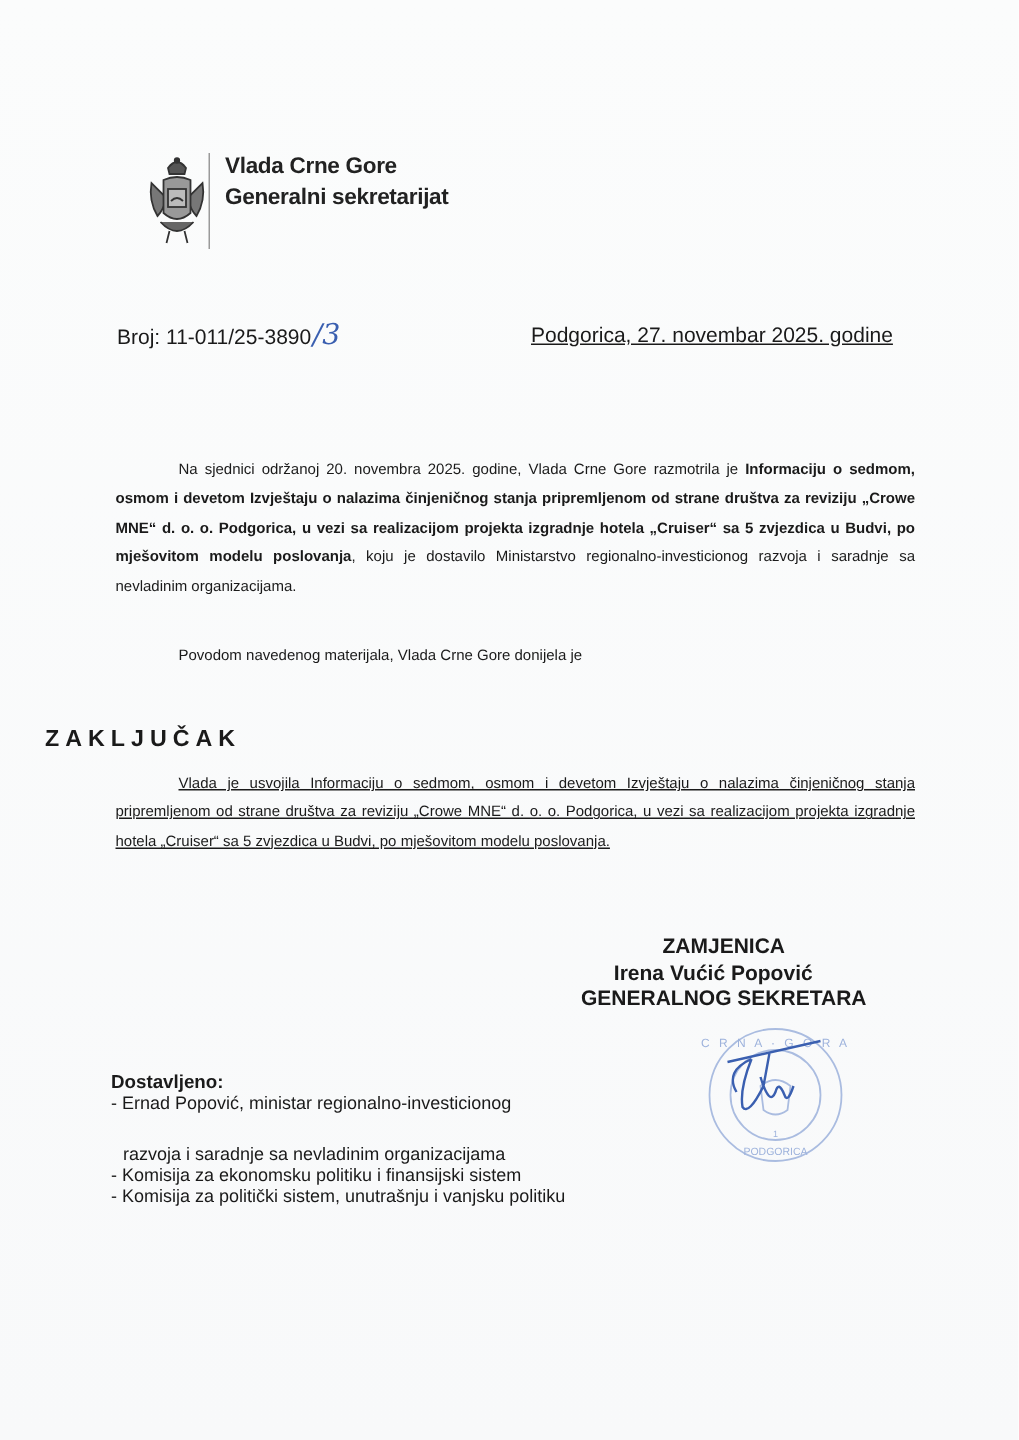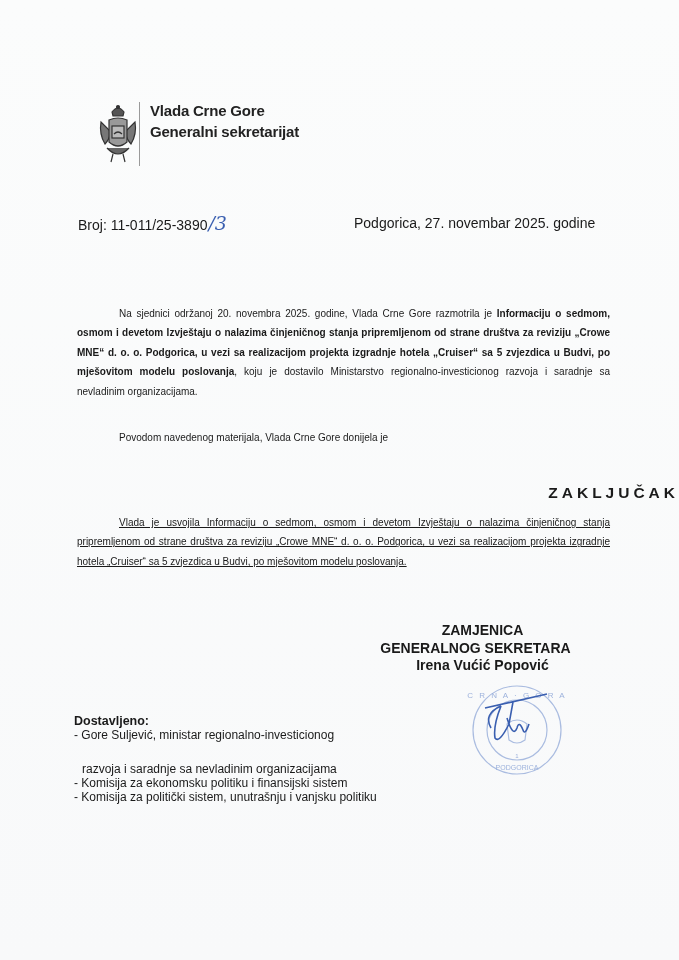--- a/index.html
+++ b/index.html
@@ -8,27 +8,27 @@
     font-family: "Liberation Sans", sans-serif; color: #1a1a1a;
   }
   .page { position: absolute; inset: 0; background: linear-gradient(180deg,#fbfcfc,#f8f9fa); }
   .header { position: absolute; left: 97px; top: 100px; height: 70px; display: flex; }
   .crest { width: 42px; height: 62px; margin-top: 4px; }
   .vline { width: 1px; height: 64px; background: #9a9a9a; margin-left: 0px; margin-right: 10px; margin-top: 2px; }
   .hdr-text { font-size: 15px; font-weight: bold; line-height: 21px; color: #222; }
   .hdr-text div { letter-spacing: -0.2px; }
   .ref { position: absolute; left: 78px; top: 212px; font-size: 14px; }
   .ref .hand { font-family: "DejaVu Serif", serif; font-style: italic; color: #3a5fb0; font-size: 19px; margin-left: 1px; }
-  .date { position: absolute; left: 354px; top: 215px; font-size: 14px; }
+  .date { position: absolute; left: 354px; top: 215px; font-size: 14px; text-decoration: underline; }
   .para { position: absolute; left: 77px; width: 533px; font-size: 10px; line-height: 19.4px; text-align: justify; }
   .p1 { top: 304px; }
   .p2 { top: 428px; }
   .indent { text-indent: 42px; }
   b { font-weight: bold; }
-  .title { position: absolute; left: 0; width: 679px; top: 484px; text-align: right; font-size: 15.5px; font-weight: bold; letter-spacing: 4px; padding-left: 30px; box-sizing: border-box; }
+  .title { position: absolute; left: 0; width: 679px; top: 484px; text-align: left; font-size: 15.5px; font-weight: bold; letter-spacing: 4px; padding-left: 30px; box-sizing: border-box; }
   .p3 { top: 513px; text-decoration: underline; }
   .sign { position: absolute; left: 360px; width: 245px; top: 622px; font-size: 14px; font-weight: bold; line-height: 17.5px; text-align: center; }
   .sign div:nth-child(2) { margin-left: -14px; }
   .stamp { position: absolute; left: 455px; top: 678px; width: 120px; height: 100px; }
   .dist { position: absolute; left: 74px; top: 714px; font-size: 12px; line-height: 14px; }
   .dist .h { font-weight: bold; font-size: 12.5px; }
   .dist .cont { padding-left: 8px; margin-top: 20px; }
 </style>
 </head>
 <body>
@@ -65,39 +65,39 @@
   <div class="para p1 indent"><span>Na sjednici održanoj 20. novembra 2025. godine, Vlada Crne Gore razmotrila je </span><b>Informaciju o sedmom, osmom i devetom Izvještaju o nalazima činjeničnog stanja pripremljenom od strane društva za reviziju „Crowe MNE“ d. o. o. Podgorica, u vezi sa realizacijom projekta izgradnje hotela „Cruiser“ sa 5 zvjezdica u Budvi, po mješovitom modelu poslovanja</b><span>, koju je dostavilo Ministarstvo regionalno-investicionog razvoja i saradnje sa nevladinim organizacijama.</span></div>
 
   <div class="para p2 indent">Povodom navedenog materijala, Vlada Crne Gore donijela je</div>
 
   <div class="title">ZAKLJUČAK</div>
 
   <div class="para p3 indent">Vlada je usvojila Informaciju o sedmom, osmom i devetom Izvještaju o nalazima činjeničnog stanja pripremljenom od strane društva za reviziju „Crowe MNE“ d. o. o. Podgorica, u vezi sa realizacijom projekta izgradnje hotela „Cruiser“ sa 5 zvjezdica u Budvi, po mješovitom modelu poslovanja.</div>
 
   <div class="sign">
     <div>ZAMJENICA</div>
+    <div>Irena Vućić Popović</div>
     <div>GENERALNOG SEKRETARA</div>
-    <div>Irena Vućić Popović</div>
   </div>
 
   <svg class="stamp" viewBox="0 0 120 100">
     <g fill="none" stroke="#9db2dc" stroke-width="1.2" opacity="0.85">
       <circle cx="62" cy="52" r="44"></circle>
       <circle cx="62" cy="52" r="30"></circle>
       <path d="M52 46 Q62 38 72 46 L70 62 Q62 68 54 62 Z"></path>
     </g>
     <text x="62" y="20" font-size="8" fill="#9db2dc" text-anchor="middle" font-family="Liberation Sans, sans-serif" letter-spacing="2">C R N A · G O R A</text>
     <text x="62" y="80" font-size="6" fill="#9db2dc" text-anchor="middle" font-family="Liberation Sans, sans-serif">1</text>
     <text x="62" y="92" font-size="7" fill="#9db2dc" text-anchor="middle" font-family="Liberation Sans, sans-serif">PODGORICA</text>
     <g fill="none" stroke="#3a5fb0" stroke-width="1.6">
       <path d="M36 50 Q28 36 46 28 M46 28 Q38 48 40 60 Q44 66 54 46 L58 24 M52 40 Q58 60 62 50 Q64 42 68 52 Q70 58 74 46 M30 30 L92 16"></path>
     </g>
   </svg>
 
   <div class="dist">
     <div class="h">Dostavljeno:</div>
-    <div>- Gore Suljević, ministar regionalno-investicionog</div>
+    <div>- Ernad Popović, ministar regionalno-investicionog</div>
     <div class="cont">razvoja i saradnje sa nevladinim organizacijama</div>
     <div>- Komisija za ekonomsku politiku i finansijski sistem</div>
     <div>- Komisija za politički sistem, unutrašnju i vanjsku politiku</div>
   </div>
 
 </div>
 
 </body></html>

